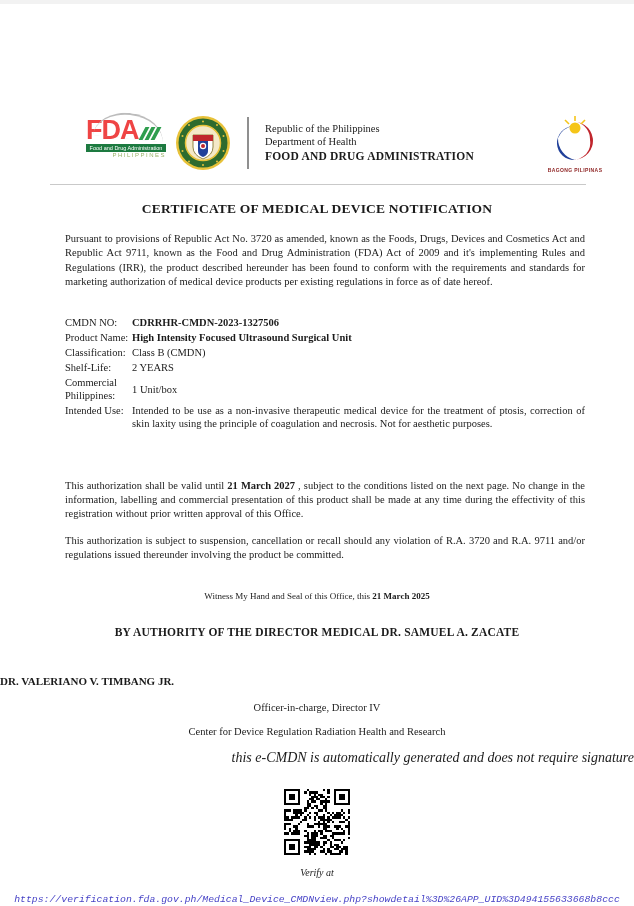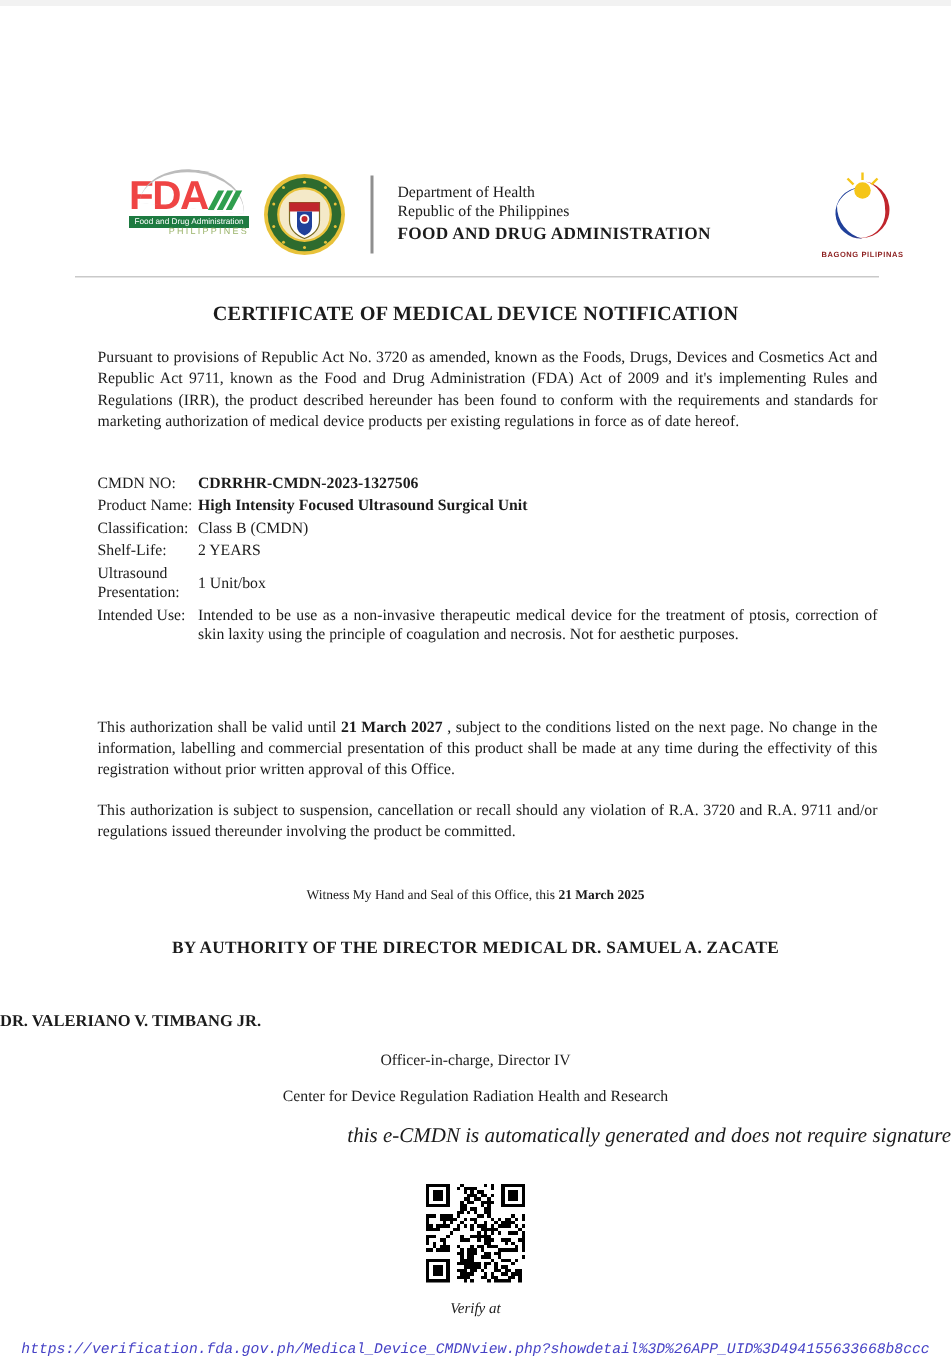--- a/index.html
+++ b/index.html
@@ -103,22 +103,22 @@
           <circle cx="48.5" cy="36" r="1"></circle>
         <circle cx="14" cy="46.5" r="1"></circle>
           <circle cx="42" cy="46.5" r="1"></circle>
           <circle cx="28" cy="50" r="1"></circle>
       </g>
     </svg>
 
     <div class="header-divider"></div>
 
     <div class="org-block">
+      <div class="org-line">Republic of the Philippines</div>
       <div class="org-line">Department of Health</div>
-      <div class="org-line">Republic of the Philippines</div>
       <div class="org-line-bold">FOOD AND DRUG ADMINISTRATION</div>
     </div>
 
     <div class="bp-logo">
       <svg width="58" height="48" viewBox="0 0 58 48">
         <path d="M27 12 A 17 17 0 1 0 29 46 A 22 22 0 0 1 12 24 A 20 20 0 0 1 27 12 Z" fill="#20409a"></path>
         <path d="M31 8 A 19 19 0 1 1 20 44 A 17 17 0 0 0 44 26 A 18 18 0 0 0 31 8 Z" fill="#c0262d"></path>
         <circle cx="29" cy="14" r="5.5" fill="#f5c518"></circle>
         <g stroke="#f5c518" stroke-width="1.6">
           <line x1="29" y1="7" x2="29" y2="2"></line>
@@ -147,21 +147,21 @@
     </div>
     <div class="drow">
       <div class="dlabel">Classification:</div>
       <div class="dvalue">Class B (CMDN)</div>
     </div>
     <div class="drow">
       <div class="dlabel">Shelf-Life:</div>
       <div class="dvalue">2 YEARS</div>
     </div>
     <div class="drow">
-      <div class="dlabel">Ultrasound Presentation:</div>
+      <div class="dlabel">Commercial Philippines:</div>
       <div class="dvalue">1 Unit/box</div>
     </div>
     <div class="drow">
       <div class="dlabel">Intended Use:</div>
       <div class="dvalue text">Intended to be use as a non-invasive therapeutic medical device for the treatment of ptosis, correction of skin laxity using the principle of coagulation and necrosis. Not for aesthetic purposes.</div>
     </div>
   </div>
 
   <p class="para" style="margin-top:48px"><span>This authorization shall be valid until </span><b>21 March 2027</b><span> , subject to the conditions listed on the next page. No change in the information, labelling and commercial presentation of this product shall be made at any time during the effectivity of this registration without prior written approval of this Office.</span></p>
 

